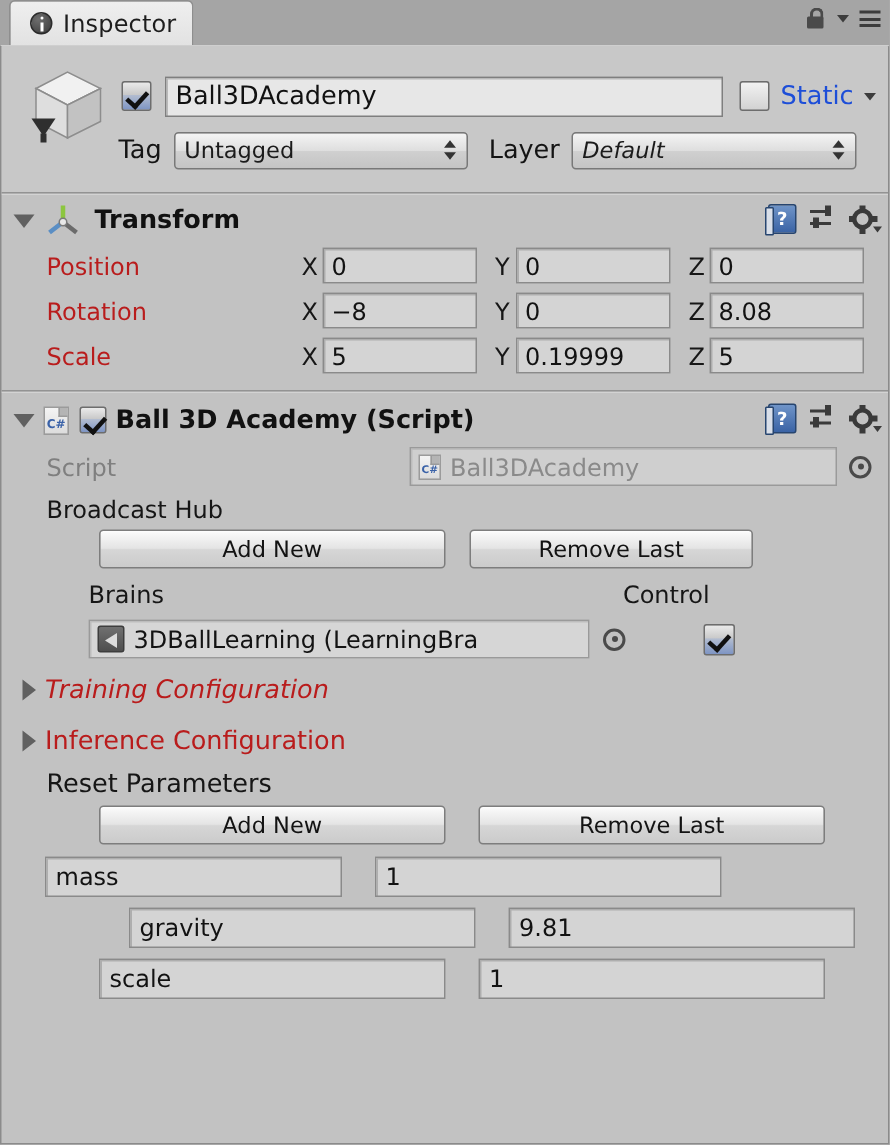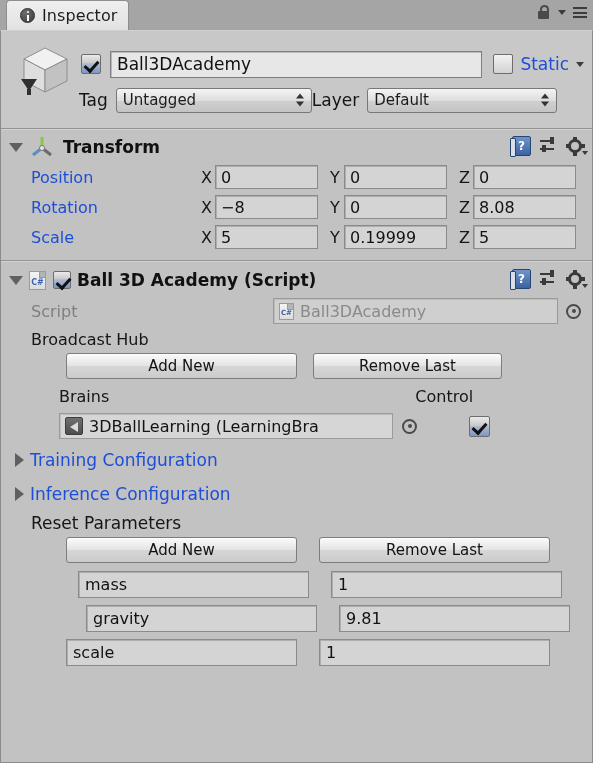--- a/index.html
+++ b/index.html
@@ -160,21 +160,21 @@
     position:absolute; left:1px; top:1px; width:14px; height:14px;
     border-radius:50%; border:3.5px solid #3a3a3a;
   }
   .gear-icon .t { position:absolute; width:4px; height:4px; background:#3a3a3a; }
   .gear-icon .t1{left:6px;top:-1px;} .gear-icon .t2{left:6px;top:14px;}
   .gear-icon .t3{left:-1px;top:6px;} .gear-icon .t4{left:14px;top:6px;}
   .gear-arrow { width:0;height:0;border-left:3px solid transparent;border-right:3px solid transparent;border-top:4px solid #3a3a3a; position:absolute; right:-4px; bottom:0; }
 
   
   .row { display: flex; align-items: center; height: 30px; }
-  .prop-label { font-size: 16px; color: #1d4ed8; }
+  .prop-label { font-size: 16px; color: #b91c1c; }
   .numfield {
     height: 24px; background: #d4d4d4;
     border: 1px solid #8a8a8a;
     box-shadow: inset 1px 1px 0 #aeaeae;
     display: flex; align-items: center; padding: 0 5px;
     font-size: 16px; color: #121212;
   }
   .axis { font-size: 16px; color: #161616; width: 14px; text-align: left; }
 
   
@@ -286,22 +286,22 @@
 
       <div class="taglayer">
         <span class="tl-label" style="margin-left:78px;">Tag</span>
         <span class="popup" style="width:196px;margin-left:8px;">
           <span>Untagged</span>
           <span class="updown">
               <i class="u"></i>
               <i class="d"></i>
             </span>
         </span>
-        <span class="tl-label" style="">Layer</span>
-        <span class="popup" style="width:190px;margin-left:8px;">
+        <span class="tl-label" style="margin-left:14px;">Layer</span>
+        <span class="popup" style="width:190px;margin-left:8px;font-style:italic;">
           <span>Default</span>
           <span class="updown">
               <i class="u"></i>
               <i class="d"></i>
             </span>
         </span>
       </div>
     </div>
 
     <div class="divider"></div>
@@ -421,38 +421,38 @@
         <span class="objfield enabled" style="width:334px;margin-left:58px;">
           <span class="unity-icon"></span>
           <span>3DBallLearning (LearningBra</span>
         </span>
         <span class="picker" style="margin-left:9px;"></span>
         <span class="chk on" style="margin-left:52px;width:21px;height:21px;"></span>
       </div>
 
       <div class="row" style="height:34px;">
         <span class="foldout closed" style="margin-left:14px;"></span>
-        <span class="prop-label" style="font-size:17px;">Training Configuration</span>
+        <span class="prop-label" style="font-size:17px;font-style:italic;">Training Configuration</span>
       </div>
       <div class="row" style="height:34px;">
         <span class="foldout closed" style="margin-left:14px;"></span>
         <span class="prop-label" style="font-size:17px;">Inference Configuration</span>
       </div>
 
       <div style="margin-left:30px;margin-top:2px;">
         <div class="section-label" style="font-size:17px;">Reset Parameters</div>
       </div>
 
       <div class="row" style="height:34px;">
         <span class="btn" style="width:231px;margin-left:65px;">Add New</span>
         <span class="btn" style="width:231px;margin-left:22px;">Remove Last</span>
       </div>
 
       <div class="row" style="height:34px;">
-        <span class="txtfield" style="width:231px;margin-left:77px;">mass</span>
+        <span class="txtfield" style="width:198px;margin-left:29px;">mass</span>
         <span class="txtfield" style="width:231px;margin-left:22px;">1</span>
       </div>
       <div class="row" style="height:34px;margin-left:20px;">
         <span class="txtfield" style="width:231px;margin-left:65px;">gravity</span>
         <span class="txtfield" style="width:231px;margin-left:22px;">9.81</span>
       </div>
       <div class="row" style="height:34px;">
         <span class="txtfield" style="width:231px;margin-left:65px;">scale</span>
         <span class="txtfield" style="width:231px;margin-left:22px;">1</span>
       </div>

